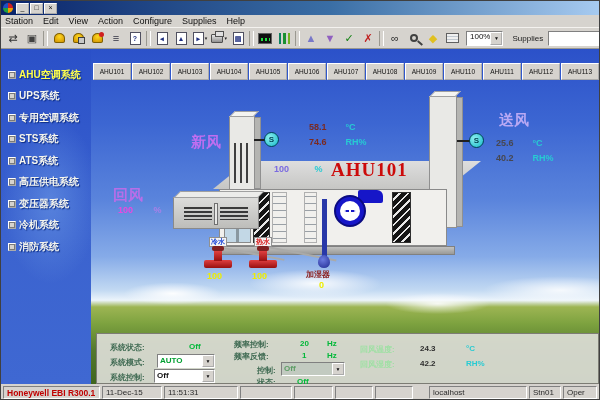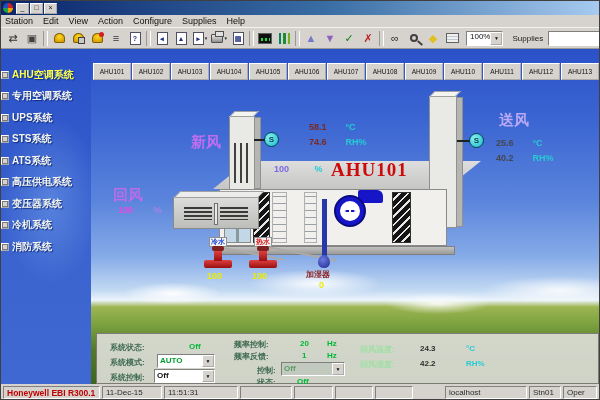--- a/index.html
+++ b/index.html
@@ -42,21 +42,21 @@
   .cbtn{width:12px;height:100%;background:#d6d3ce;border:1px outset #fff;font-size:5px;display:flex;align-items:center;justify-content:center;color:#101010;}
   .cmd-label{font-size:8px;color:#202020;margin:0 4px 0 8px;}
   .cmd-box{flex:1;height:15px;background:#fff;border:1px solid;border-color:#808080 #fff #fff #808080;display:flex;align-items:center;}
   .cmd-input{flex:1;border:none;outline:none;font-size:8px;height:11px;padding:0 2px;background:transparent;}
 
   
   .content{position:relative;width:600px;height:335px;overflow:hidden;}
   .sidebar{position:absolute;left:0;top:0;width:90px;height:335px;z-index:6;
     background:radial-gradient(70px 120px at 55% 45%,rgba(160,210,255,.30),rgba(160,210,255,0) 70%),
                linear-gradient(180deg,#2a50c8,#3b63cf 55%,#3f68d2);}
-  .sbitem{display:flex;align-items:center;gap:3px;height:21.5px;padding-left:0;cursor:default;}
+  .sbitem{display:flex;align-items:center;gap:3px;height:21.5px;padding-left:7px;cursor:default;}
   .sidebar{padding-top:15px;}
   .sbbullet{width:8px;height:8px;background:#d6d3ce;border:1px outset #fff;flex:0 0 auto;box-shadow:inset 0 0 0 1px #7a7a7a;}
   .sblabel{font-size:10px;font-weight:bold;color:#f6f6ee;text-shadow:1px 1px 1px #0a2a80;white-space:nowrap;}
   .sbitem.active .sblabel{color:#ffff4d;}
 
   .graphic{position:absolute;left:90px;top:0;width:510px;height:335px;overflow:hidden;
     background:
       radial-gradient(70px 16px at 16% 73%,rgba(255,255,255,.95),rgba(255,255,255,0) 70%),
       radial-gradient(95px 20px at 44% 70%,rgba(255,255,255,.9),rgba(255,255,255,0) 70%),
       radial-gradient(75px 15px at 68% 76%,rgba(255,255,255,.85),rgba(255,255,255,0) 70%),
@@ -285,25 +285,25 @@
   <div class="content">
 
     <div class="sidebar">
 
     <div class="sbitem active">
         <span class="sbbullet"></span>
         <span class="sblabel">AHU空调系统</span>
       </div>
         <div class="sbitem">
         <span class="sbbullet"></span>
+        <span class="sblabel">UPS系统</span>
+      </div>
+        <div class="sbitem">
+        <span class="sbbullet"></span>
         <span class="sblabel">专用空调系统</span>
-      </div>
-        <div class="sbitem">
-        <span class="sbbullet"></span>
-        <span class="sblabel">UPS系统</span>
       </div>
         <div class="sbitem">
         <span class="sbbullet"></span>
         <span class="sblabel">STS系统</span>
       </div>
         <div class="sbitem">
         <span class="sbbullet"></span>
         <span class="sblabel">ATS系统</span>
       </div>
         <div class="sbitem">
@@ -465,18 +465,18 @@
 
   <div class="statusbar">
     <span class="cell brand" style="width:97px;">Honeywell EBI R300.1</span>
     <span class="cell" style="width:60px;">11-Dec-15</span>
     <span class="cell" style="width:74px;">11:51:31</span>
     <span class="cell" style="width:52px;"></span>
     <span class="cell" style="width:39px;"></span>
     <span class="cell" style="width:38px;"></span>
     <span class="cell" style="width:38px;"></span>
     <span class="spacer"></span>
-    <span class="cell" style="width:82px;">localhost</span>
+    <span class="cell" style="width:98px;">localhost</span>
     <span class="cell" style="width:32px;">Stn01</span>
     <span class="cell" style="width:34px;">Oper</span>
   </div>
 
 </div>
 
 </body></html>

